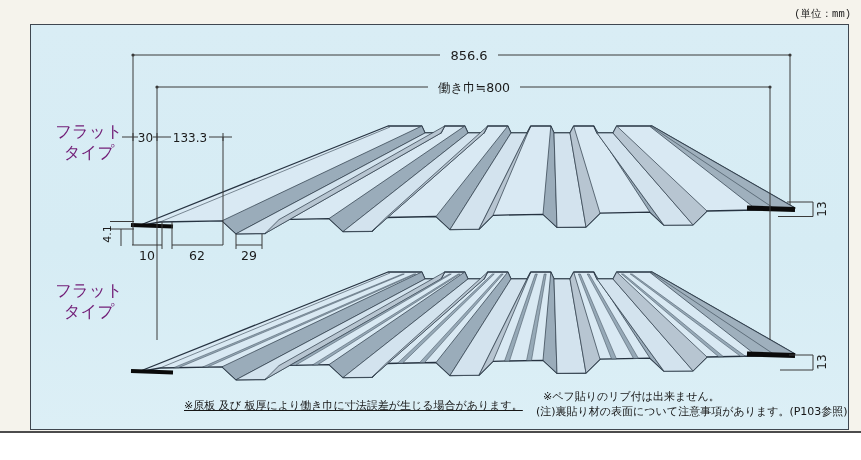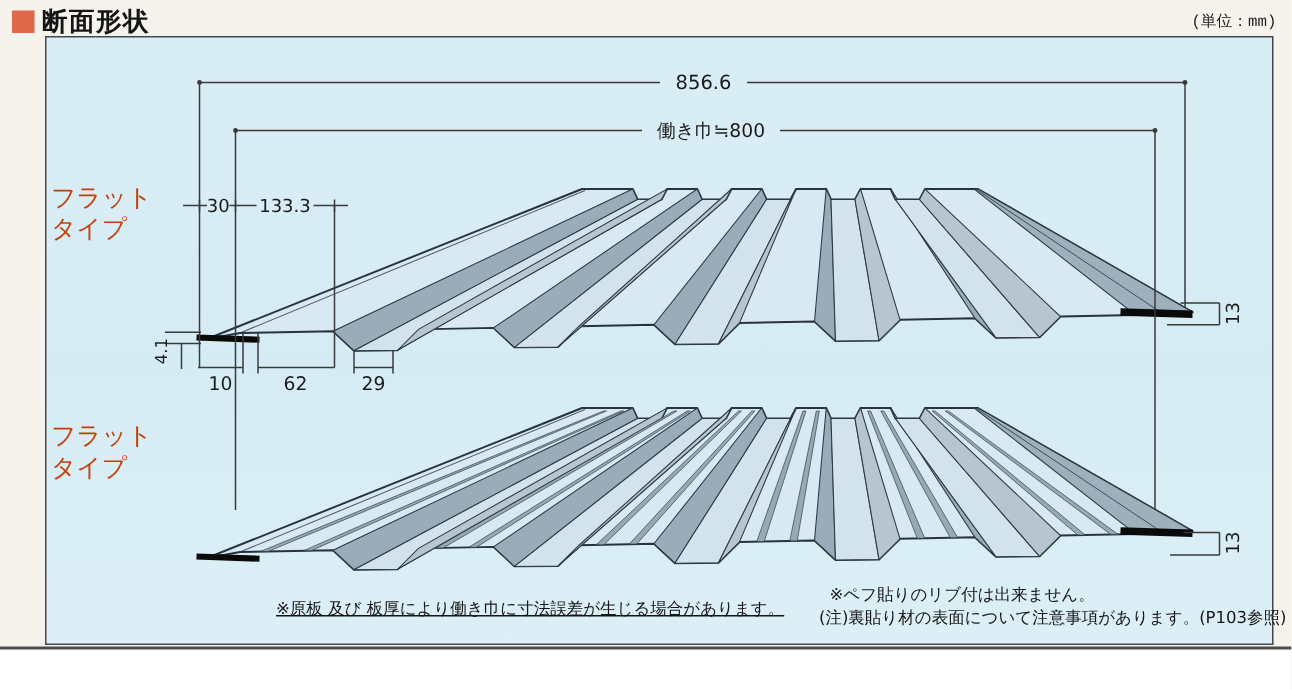--- a/index.html
+++ b/index.html
@@ -6,39 +6,35 @@
   body{font-family:"DejaVu Sans",sans-serif;background:#ffffff;}
   .stage{position:relative;width:861px;height:460px;overflow:hidden;background:#f5f3ec;}
   .below-strip{position:absolute;left:0;top:431px;width:861px;height:29px;background:#ffffff;border-top:2px solid #4c4c4c;}
   .diagram-box{position:absolute;left:30px;top:24px;width:819px;height:406px;
     background:linear-gradient(180deg,#d9edf5 0%,#d6ecf4 55%,#dceff6 100%);
     border:1px solid #3f4750;box-sizing:border-box;}
   .section-header{position:absolute;left:8px;top:3px;display:flex;align-items:center;gap:5px;}
   .section-marker{width:15px;height:15px;background:#e0684a;display:inline-block;}
   .section-title{font-size:17px;font-weight:bold;color:#141414;letter-spacing:1px;}
   .unit-label{position:absolute;top:7px;right:10px;font-size:10.5px;color:#222;font-family:Liberation Mono, monospace;}
-  .type-label{position:absolute;width:110px;text-align:left;font-size:16.5px;color:#c2410c;line-height:1.25;font-weight:500;}
+  .type-label{position:absolute;width:110px;text-align:center;font-size:16.5px;color:#701a75;line-height:1.25;font-weight:500;}
   .type-flat{left:34px;top:122px;}
   .type-rib{left:34px;top:281px;}
   .note{position:absolute;font-size:11px;color:#161616;}
   .note-left{left:184px;top:398px;text-decoration:underline;}
-  .note-right{left:536px;top:389px;line-height:15px;margin-left:10px;}
+  .note-right{left:536px;top:389px;line-height:15px;}
   .note-right .l1{padding-left:7px;}
   svg.cross-section{position:absolute;left:0;top:0;}
   svg text{fill:#1b1b1b;font-family:"DejaVu Sans",sans-serif;}
 </style>
 </head>
 <body>
 
 <div class="stage">
 
-  <div class="section-header">
-    <span class="section-marker"></span>
-    <span class="section-title">断面形状</span>
-  </div>
   <span class="unit-label">(単位：mm)</span>
 
   <div class="diagram-box"></div>
   <div class="below-strip"></div>
 
   <svg class="cross-section" width="861" height="460" viewBox="0 0 861 460">
 
     <defs>
       <g id="sheetBase">
 

